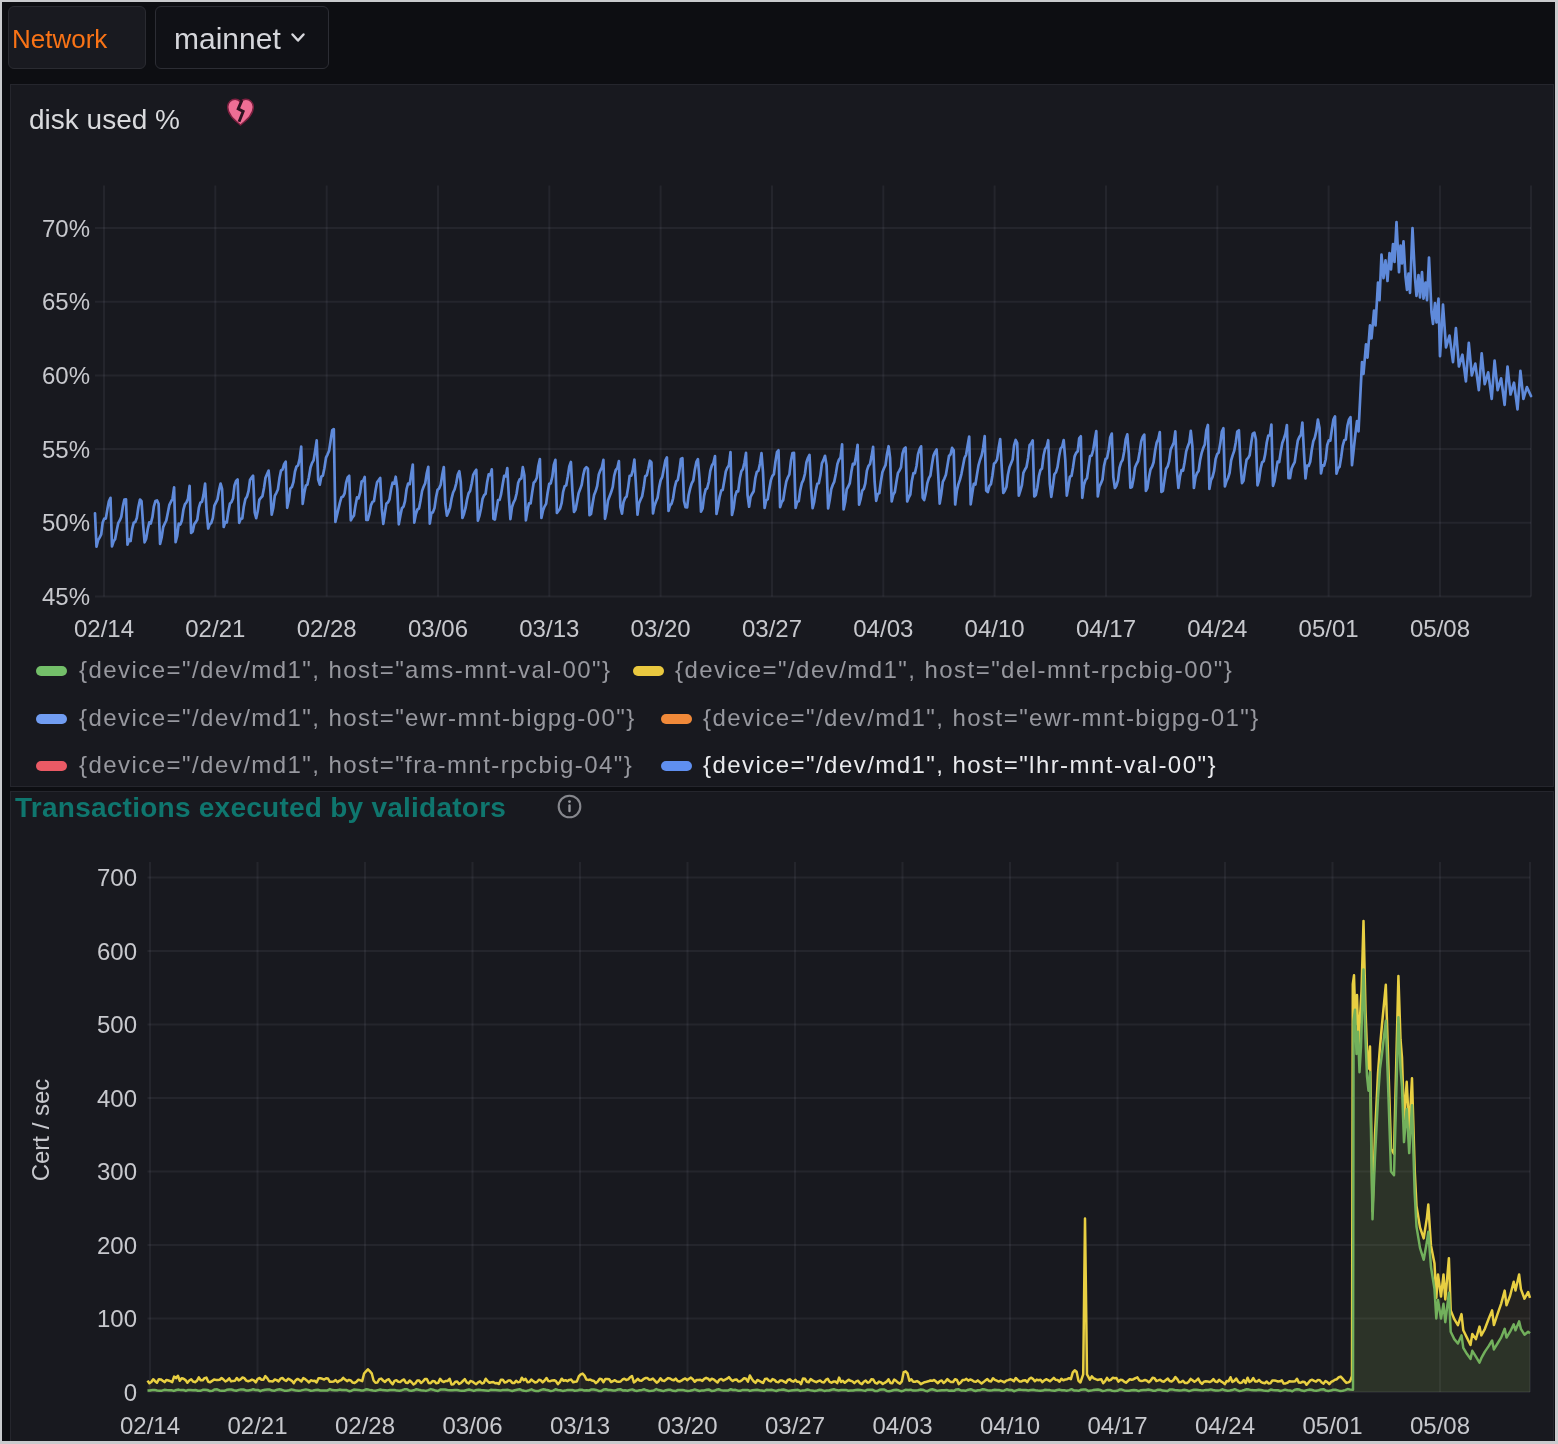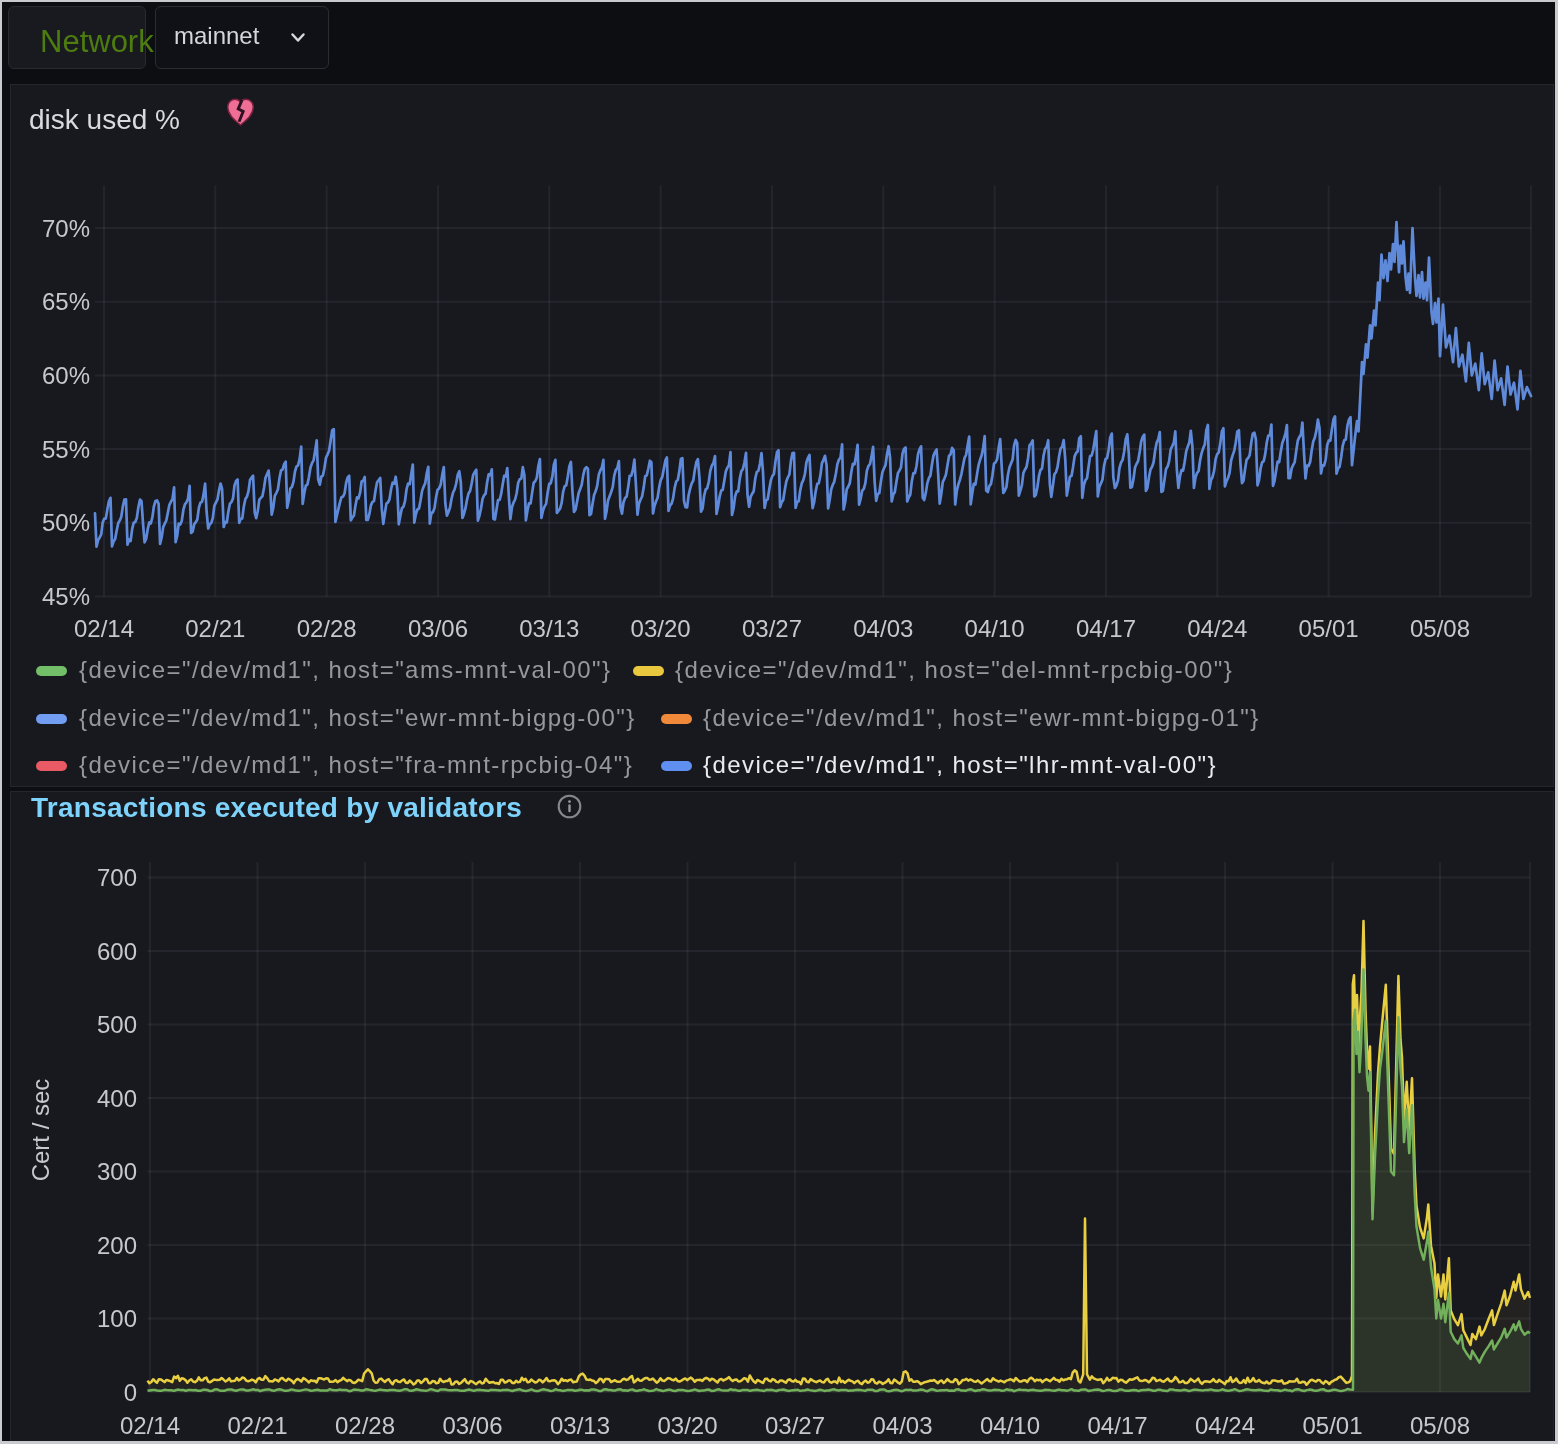--- a/index.html
+++ b/index.html
@@ -2,34 +2,34 @@
 <html><head><meta charset="utf-8"><style>
 *{margin:0;padding:0;box-sizing:border-box}
 body{width:1558px;height:1444px;background:#0d0e12;font-family:"Liberation Sans",sans-serif;overflow:hidden;position:relative}
 .frame{position:absolute;left:0;top:0;width:1558px;height:1444px;border-top:2px solid #c9cacd;border-left:2px solid #c9cacd;border-right:3px solid #c9cacd;border-bottom:3px solid #c9cacd;z-index:60;pointer-events:none}
 .panel{position:absolute;left:10px;width:1544px;background:#18191f;border:1px solid #25262d}
 .vbox{position:absolute;top:6px;height:63px;border-radius:6px}
 </style></head>
 <body>
 <div class="frame"></div>
 <div class="vbox" style="left:8px;width:138px;background:#191a20;border:1.5px solid #2a2b31"></div>
-<div style="position:absolute;left:40px;top:24px;font-size:31px;color:#4d7c0f;font-weight:500">Network</div>
+<div style="position:absolute;left:12px;top:24px;font-size:26px;color:#f97316;font-weight:500">Network</div>
 <div class="vbox" style="left:155px;width:174px;background:#101116;border:1.5px solid #2c2d34"></div>
-<div style="position:absolute;left:174px;top:22px;font-size:24px;color:#d5d6db">mainnet</div>
+<div style="position:absolute;left:174px;top:22px;font-size:30px;color:#d5d6db">mainnet</div>
 <svg style="position:absolute;left:290px;top:32px" width="16" height="11" viewBox="0 0 16 11">
 <path d="M2.5 2.5 L8 8.5 L13.5 2.5" stroke="#d6d7dc" stroke-width="2.5" fill="none" stroke-linecap="round" stroke-linejoin="round"></path>
 </svg>
 <div class="panel" style="top:84px;height:703px"></div>
 <div class="panel" style="top:791px;height:650px;border-bottom:none"></div>
 <div style="position:absolute;left:29px;top:104px;font-size:28px;font-weight:400;color:#d9dadd">disk used %</div>
 <svg style="position:absolute;left:226px;top:96px" width="29" height="33" viewBox="0 0 24 26">
 <path d="M12 23.4 C 8.0 19.9 1.4 15.2 1.4 8.5 C1.4 4.8 4.3 2.1 7.6 2.1 C9.5 2.1 11.1 3.1 12 4.5 C12.9 3.1 14.5 2.1 16.4 2.1 C19.7 2.1 22.6 4.8 22.6 8.5 C22.6 15.2 16.0 19.9 12 23.4 Z" fill="#ee6e95" stroke="#7d2040" stroke-width="1.2"></path>
 <path d="M13.2 2.8 L10.1 10.0 L14.2 12.2 L10.8 20.6" stroke="#2c1220" stroke-width="2.4" fill="none"></path>
 </svg>
-<div style="position:absolute;left:31px;top:792px;font-size:28px;font-weight:700;letter-spacing:0.25px;color:#7dd3fc">Transactions executed by validators</div>
+<div style="position:absolute;left:15px;top:792px;font-size:28px;font-weight:700;letter-spacing:0.25px;color:#0f766e">Transactions executed by validators</div>
 <svg style="position:absolute;left:556px;top:793px" width="27" height="27" viewBox="0 0 24 24">
 <circle cx="12" cy="12" r="9.6" stroke="#86878d" stroke-width="1.9" fill="none"></circle>
 <circle cx="12" cy="7.6" r="1.25" fill="#97989e"></circle>
 <rect x="10.95" y="10.1" width="2.1" height="7" rx="1.05" fill="#97989e"></rect>
 </svg>
 <svg style="position:absolute;left:0;top:0;z-index:5" width="1558" height="1444" font-family="Liberation Sans, sans-serif">
 <line x1="95.0" y1="228.0" x2="1531.0" y2="228.0" stroke="rgba(204,204,220,0.07)" stroke-width="2"></line>
     <line x1="95.0" y1="301.7" x2="1531.0" y2="301.7" stroke="rgba(204,204,220,0.07)" stroke-width="2"></line>
     <line x1="95.0" y1="375.4" x2="1531.0" y2="375.4" stroke="rgba(204,204,220,0.07)" stroke-width="2"></line>
     <line x1="95.0" y1="449.0" x2="1531.0" y2="449.0" stroke="rgba(204,204,220,0.07)" stroke-width="2"></line>

